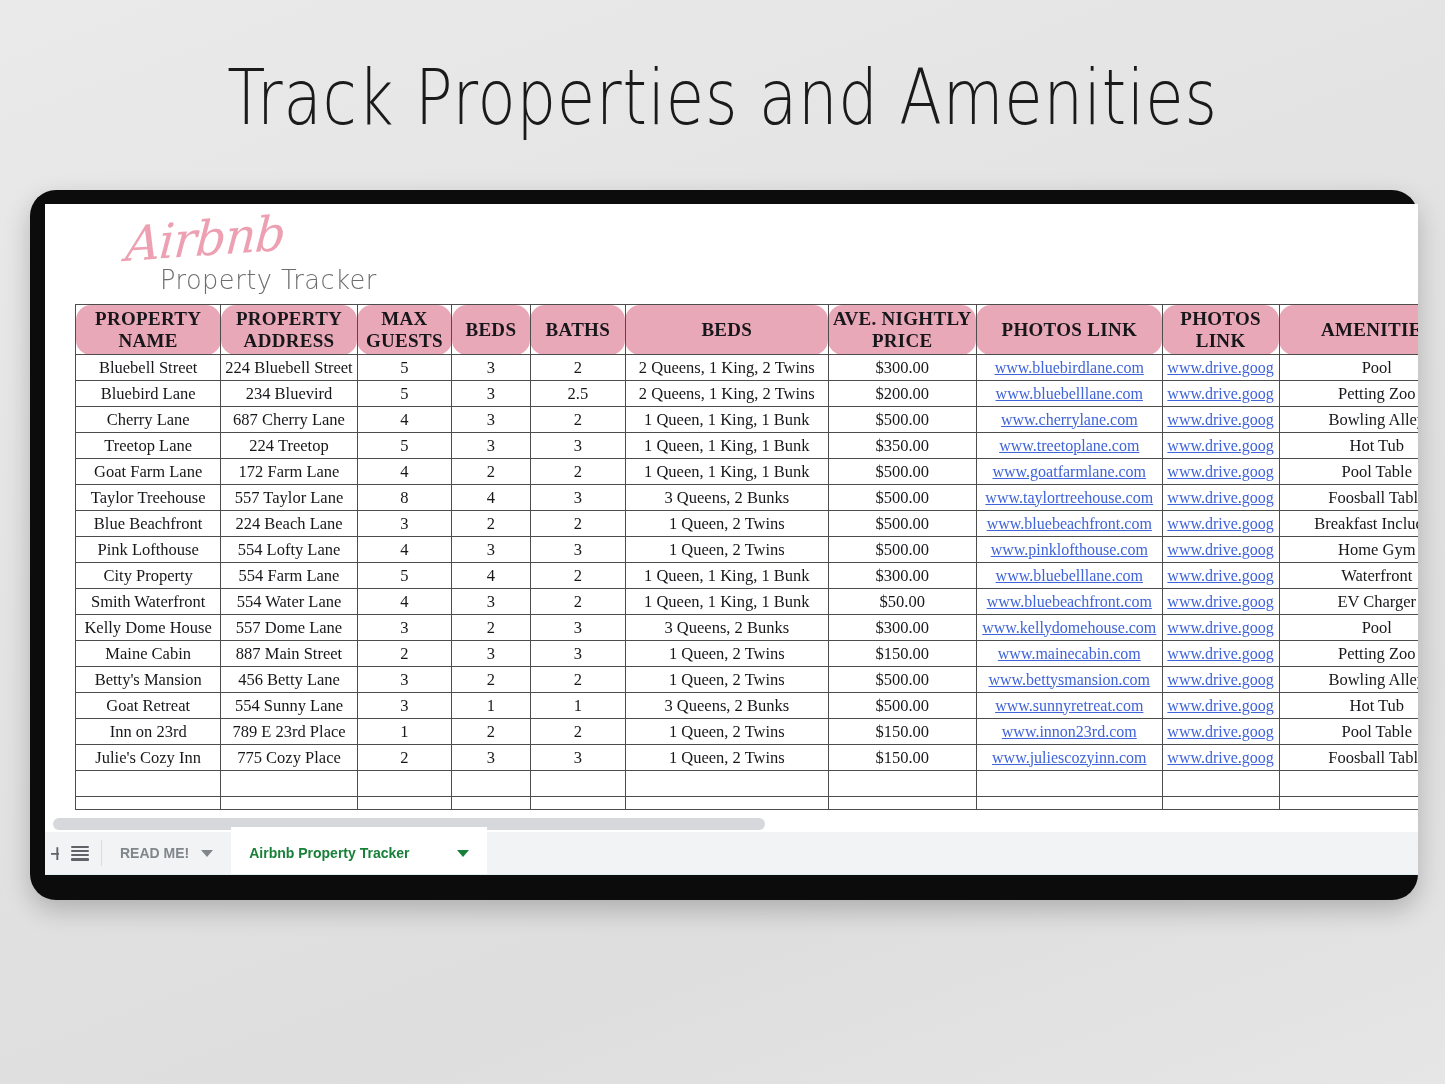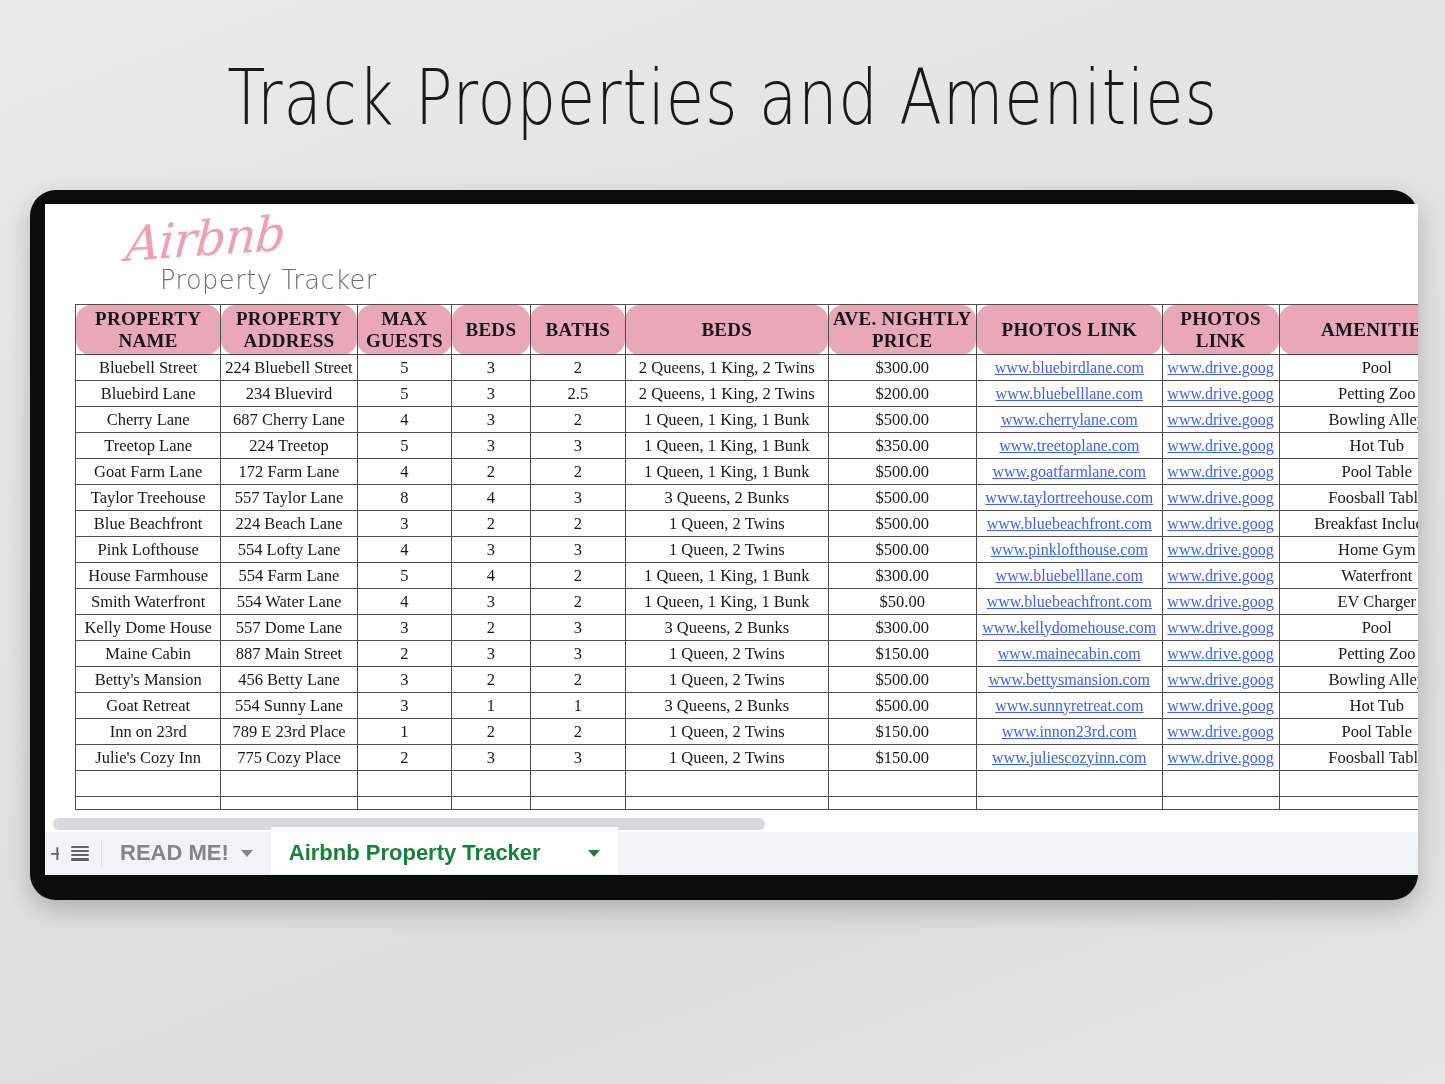--- a/index.html
+++ b/index.html
@@ -216,21 +216,21 @@
   .tab-divider {
     width: 1px; height: 26px; background: #dadce0; flex: 0 0 auto;
   }
   .sheet-tab {
     height: 52px;
     display: flex;
     align-items: center;
     gap: 12px;
     padding: 0 18px;
     font-family: "Liberation Sans", sans-serif;
-    font-size: 22px;
+    font-size: 14px;
     font-weight: bold;
     color: #80868b;
     flex: 0 0 auto;
     background: transparent;
   }
   .sheet-tab.active {
     background: #ffffff;
     color: #188038;
     gap: 47px;
   }
@@ -386,21 +386,21 @@
                 <td>4</td>
                 <td>3</td>
                 <td>3</td>
                 <td>1 Queen, 2 Twins</td>
                 <td>$500.00</td>
                 <td class="link-cell"><span class="linktext">www.pinklofthouse.com</span></td>
                 <td class="link-cell"><span class="linktext">www.drive.goog</span></td>
                 <td>Home Gym</td>
               </tr>
               <tr>
-                <td>House Farmhouse</td>
+                <td>City Property</td>
                 <td>554 Farm Lane</td>
                 <td>5</td>
                 <td>4</td>
                 <td>2</td>
                 <td>1 Queen, 1 King, 1 Bunk</td>
                 <td>$300.00</td>
                 <td class="link-cell"><span class="linktext">www.bluebelllane.com</span></td>
                 <td class="link-cell"><span class="linktext">www.drive.goog</span></td>
                 <td>Waterfront</td>
               </tr>

